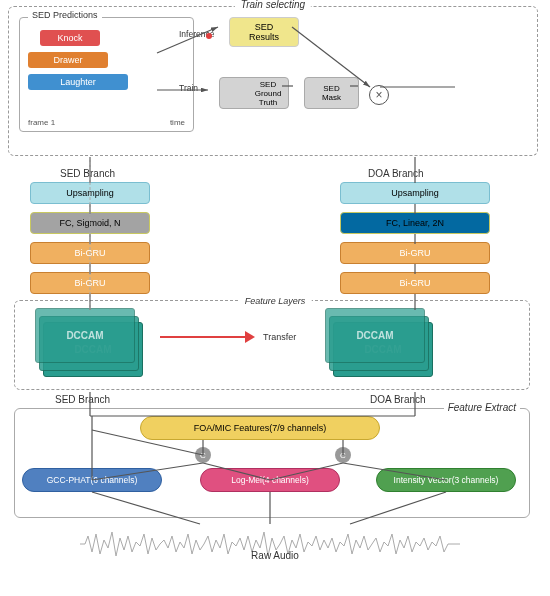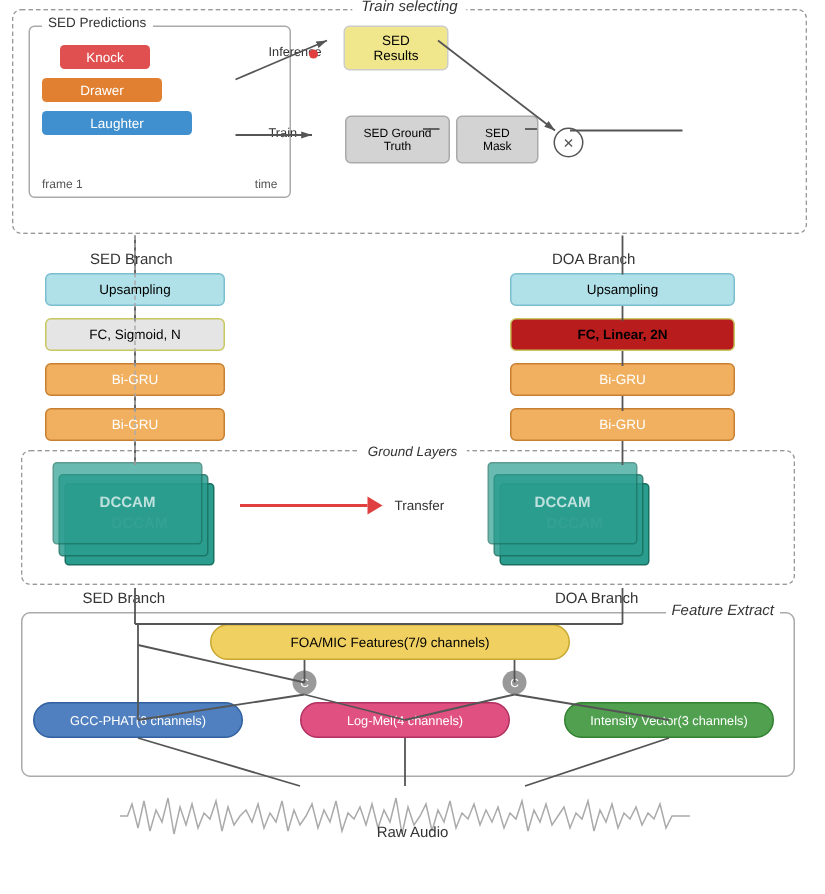--- a/index.html
+++ b/index.html
@@ -133,31 +133,32 @@
       align-items: center;
       justify-content: center;
       font-size: 9px;
       text-align: center;
     }
 
     
     .sed-gt-box {
       position: absolute;
       top: 70px;
-      left: 221px;
+      left: 210px;
       width: 70px;
       height: 32px;
       background: #d3d3d3;
       border: 1px solid #aaa;
       border-radius: 4px;
       display: flex;
       align-items: center;
       justify-content: center;
       font-size: 8px;
       text-align: center;
+      padding-left: 28px;
     }
 
     
     .sed-mask-box {
       position: absolute;
       top: 70px;
       left: 295px;
       width: 55px;
       height: 32px;
       background: #d3d3d3;
@@ -311,21 +312,21 @@
       justify-content: center;
       font-size: 9px;
     }
 
     .box-fc-sigmoid {
       position: absolute;
       top: 212px;
       left: 30px;
       width: 120px;
       height: 22px;
-      background: #e5e5e5;
+      background: #a3a3a3;
       border: 1px solid #c8c860;
       border-radius: 4px;
       display: flex;
       align-items: center;
       justify-content: center;
       font-size: 9px;
     }
 
     .box-bigru-left1 {
       position: absolute;
@@ -374,28 +375,27 @@
       justify-content: center;
       font-size: 9px;
     }
 
     .box-fc-linear {
       position: absolute;
       top: 212px;
       left: 340px;
       width: 150px;
       height: 22px;
-      background: #b91c1c;
+      background: #0369a1;
       border: 1px solid #c8c860;
       border-radius: 4px;
       display: flex;
       align-items: center;
       justify-content: center;
       font-size: 9px;
-      font-weight: bold;
     }
 
     .box-bigru-right1 {
       position: absolute;
       top: 242px;
       left: 340px;
       width: 150px;
       height: 22px;
       background: #f0b060;
       border: 1px solid #c88030;
@@ -818,21 +818,21 @@
     <span>FC, Linear, 2N</span>
   </div>
   <div class="box-bigru-right1">
     <span>Bi-GRU</span>
   </div>
   <div class="box-bigru-right2">
     <span>Bi-GRU</span>
   </div>
 
   <div class="feature-layers-box"></div>
-  <div class="feature-layers-label">Ground Layers</div>
+  <div class="feature-layers-label">Feature Layers</div>
 
   <div class="dccam-left">
     <div class="dccam-stack">
       <div class="dccam-layer" style="z-index:1;">
         <span>DCCAM</span>
       </div>
       <div class="dccam-layer" style="z-index:2;"></div>
       <div class="dccam-layer" style="z-index:3;">
         <span>DCCAM</span>
       </div>

